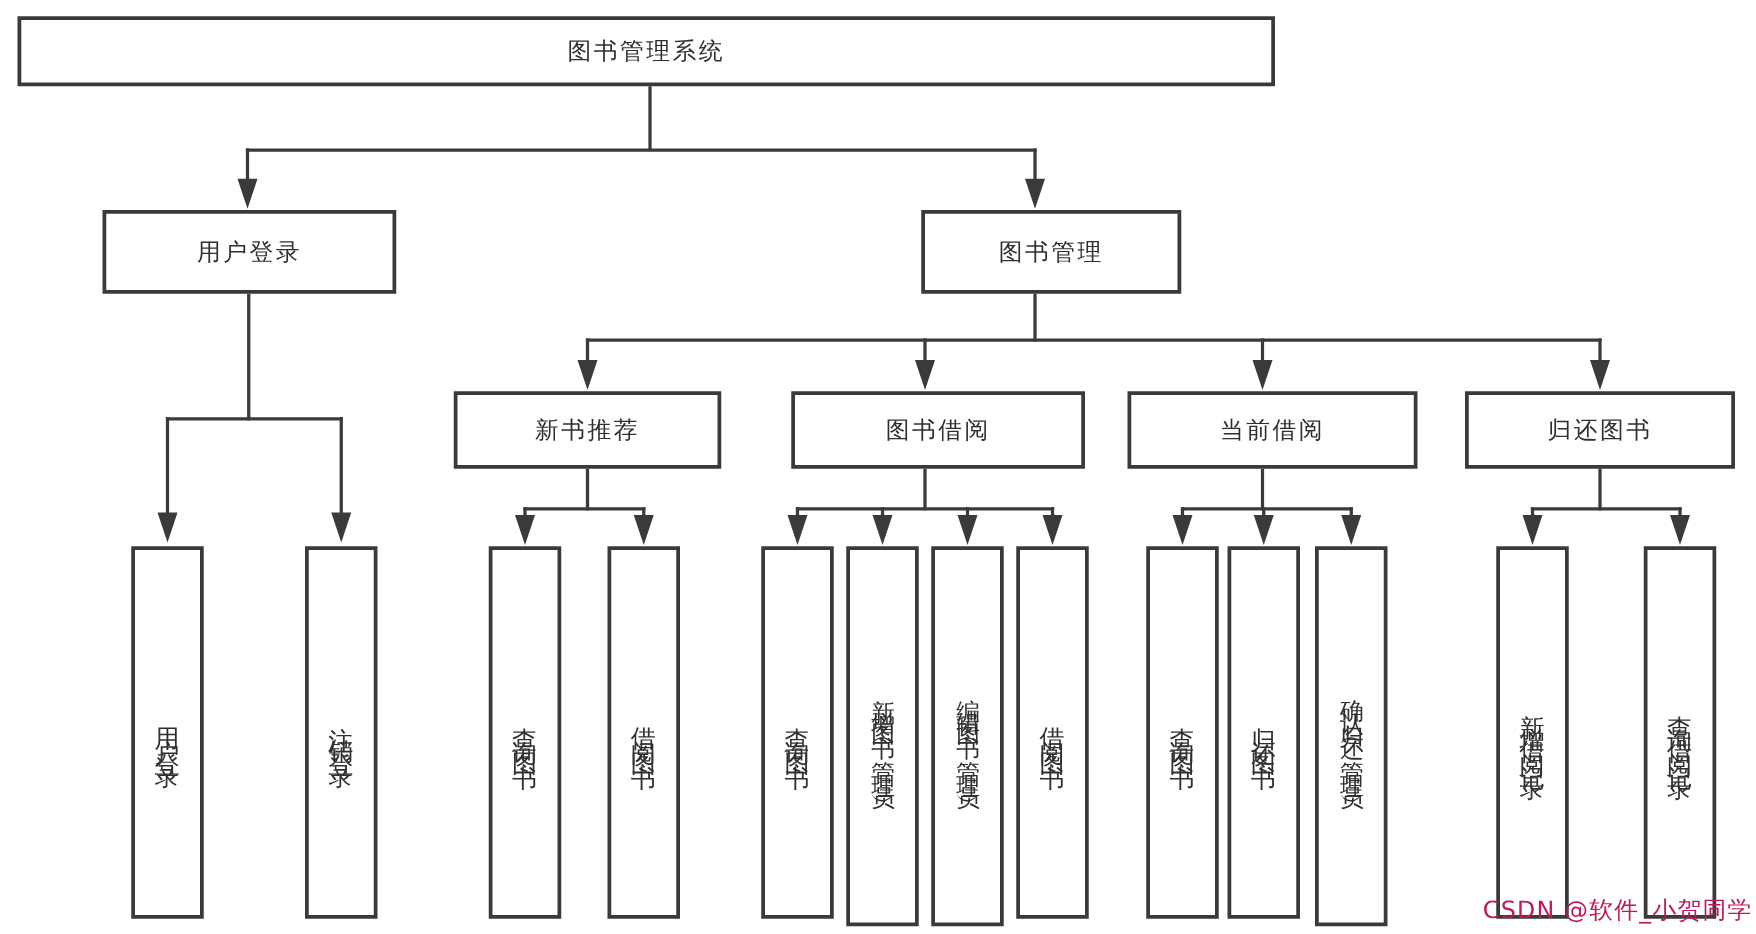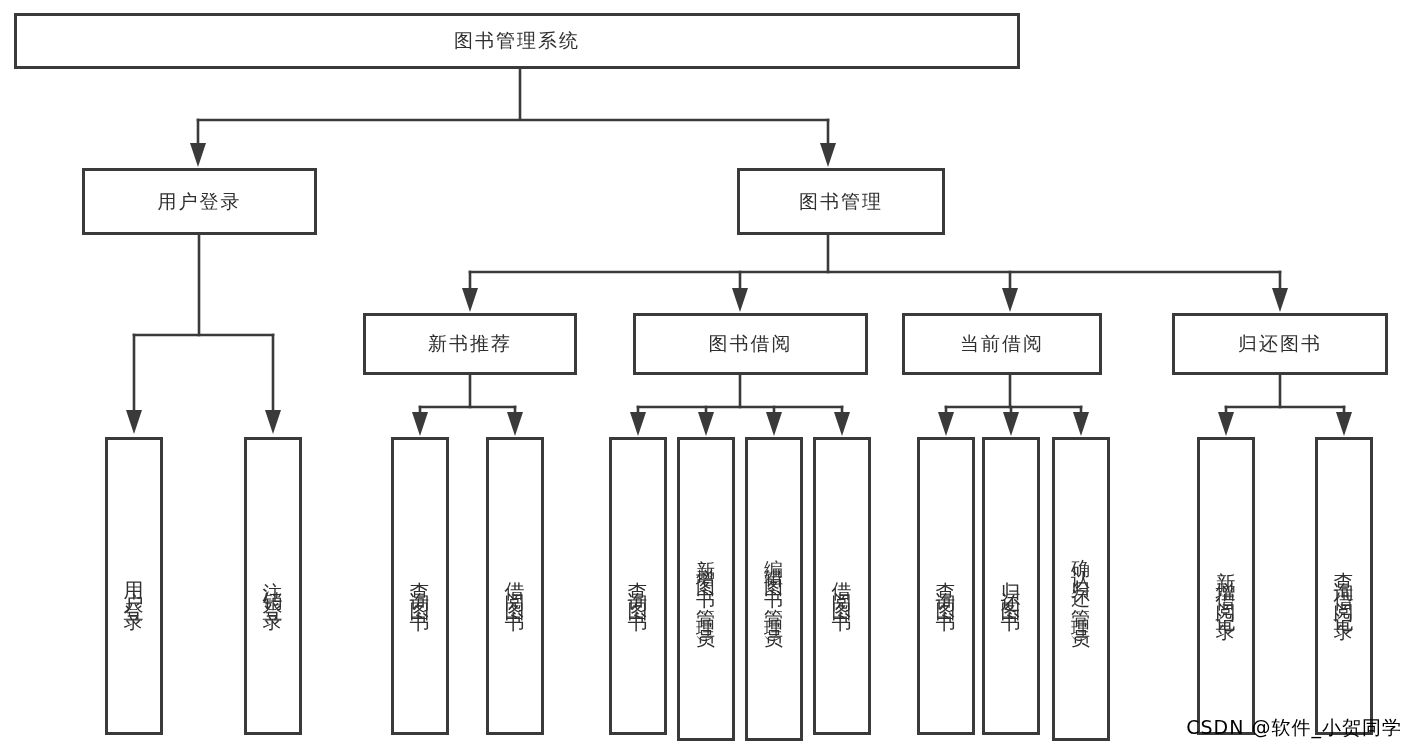--- a/index.html
+++ b/index.html
@@ -16,21 +16,21 @@
   }
   .hnode{font-size:19px;letter-spacing:2px;}
   .root{font-size:19px;letter-spacing:2px;}
   .leaf{
     writing-mode:vertical-rl;text-orientation:mixed;
     font-size:20px;letter-spacing:10px;line-height:1;
   }
   .leaf.tall{font-size:19px;letter-spacing:10px;}
   .watermark{
     position:absolute;right:3px;bottom:6px;z-index:5;
-    font-size:19px;color:#000000;letter-spacing:1px;white-space:nowrap;
+    font-size:19px;color:#be185d;letter-spacing:1px;white-space:nowrap;
   }
 </style>
 </head>
 <body>
 
 <div class="canvas">
 
   <svg class="wires" width="1405" height="747" viewBox="0 0 1405 747">
     <g stroke="#3a3a3a" stroke-width="2.6" fill="none">
 
@@ -97,21 +97,21 @@
     </g>
   </svg>
 
   <div class="node root" style="left:14px;top:13px;width:1006px;height:56px">图书管理系统</div>
 
   <div class="node hnode" style="left:82px;top:168px;width:235px;height:67px">用户登录</div>
   <div class="node hnode" style="left:737px;top:168px;width:208px;height:67px">图书管理</div>
 
   <div class="node hnode" style="left:363px;top:313px;width:214px;height:62px">新书推荐</div>
   <div class="node hnode" style="left:633px;top:313px;width:235px;height:62px">图书借阅</div>
-  <div class="node hnode" style="left:902px;top:313px;width:200px;height:62px">当前借阅</div>
+  <div class="node hnode" style="left:902px;top:313px;width:232px;height:62px">当前借阅</div>
   <div class="node hnode" style="left:1172px;top:313px;width:216px;height:62px">归还图书</div>
 
   <div class="node leaf" style="left:105px;top:437px;width:58px;height:298px">用户登录</div>
   <div class="node leaf" style="left:244px;top:437px;width:58px;height:298px">注销登录</div>
 
   <div class="node leaf" style="left:391px;top:437px;width:58px;height:298px">查询图书</div>
   <div class="node leaf" style="left:486px;top:437px;width:58px;height:298px">借阅图书</div>
 
   <div class="node leaf" style="left:609px;top:437px;width:58px;height:298px">查询图书</div>
   <div class="node leaf tall" style="left:677px;top:437px;width:58px;height:304px">新增图书（管理员）</div>

